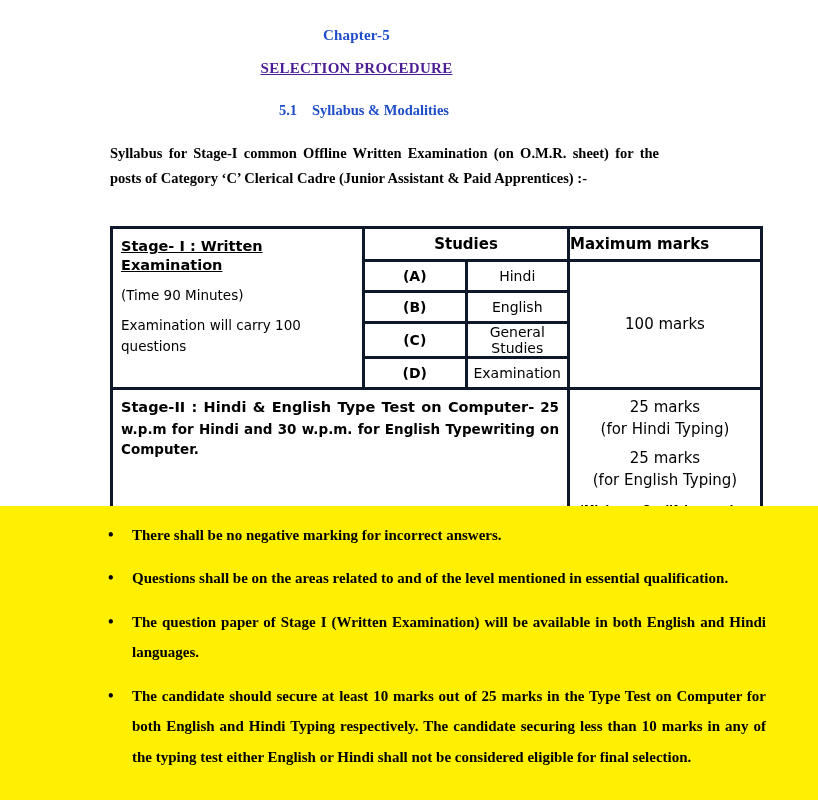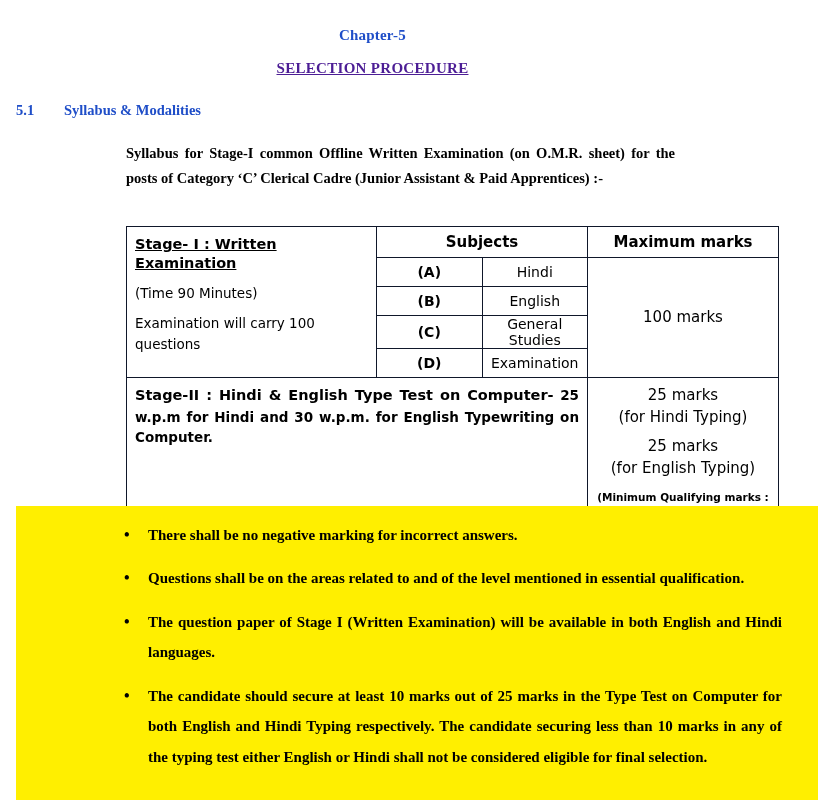--- a/index.html
+++ b/index.html
@@ -12,21 +12,20 @@
     background: #ffffff;
     font-family: "Liberation Serif", serif;
     color: #000000;
     overflow: hidden;
     position: relative;
   }
   .page {
     position: relative;
     width: 713px;
     height: 800px;
-    margin-left: 16px;
   }
   .chapter-heading {
     text-align: center;
     color: #1f4ec8;
     font-weight: bold;
     font-size: 15px;
     padding-top: 27px;
     letter-spacing: 0.2px;
   }
   .section-title {
@@ -36,20 +35,21 @@
     font-size: 15px;
     text-decoration: underline;
     margin-top: 16px;
     letter-spacing: 0.3px;
   }
   .numbered-heading {
     color: #1f4ec8;
     font-weight: bold;
     font-size: 14.5px;
     margin-top: 25px;
+    text-align: center;
   }
   .numbered-heading .num {
     display: inline-block;
     width: 48px;
   }
   .intro-para {
     font-size: 14.5px;
     font-weight: bold;
     line-height: 1.75;
     margin-top: 22px;
@@ -63,21 +63,21 @@
     margin-top: 34px;
     padding-left: 110px;
   }
   table.exam {
     border-collapse: collapse;
     width: 653px;
     font-family: "DejaVu Sans", sans-serif;
     table-layout: fixed;
   }
   table.exam td, table.exam th {
-    border: 1px solid #0f172a;
+    border: 3px solid #0f172a;
     padding: 0;
     vertical-align: middle;
   }
   .c-stage {
     width: 235px;
     padding: 8px 6px 8px 8px !important;
     font-size: 13.5px;
     line-height: 1.55;
     vertical-align: top !important;
   }
@@ -105,21 +105,21 @@
     font-size: 14px;
     height: 28px;
   }
   .th-subjects {
     text-align: center;
     font-weight: bold;
     font-size: 15px;
     height: 30px;
   }
   .th-marks {
-    text-align: center;
+    text-align: left;
     font-weight: bold;
     font-size: 15px;
     width: 190px;
     height: 30px;
   }
   .c-marks {
     text-align: center;
     font-size: 15px;
   }
   .stage2-cell {
@@ -211,21 +211,21 @@
 
   <div class="tbl-wrap">
     <table class="exam">
       <tbody>
           <tr>
         <td class="c-stage" rowspan="5">
           <span class="st-title">Stage- I : Written Examination</span>
           <span class="st-line">(Time 90 Minutes)</span>
           <span class="st-line">Examination will carry 100 questions</span>
         </td>
-        <th class="th-subjects" colspan="2">Subjects</th>
+        <th class="th-subjects" colspan="2">Studies</th>
         <th class="th-marks">Maximum marks</th>
       </tr>
       <tr>
         <td class="c-letter">(A)</td>
         <td class="c-subject">Hindi</td>
         <td class="c-marks" rowspan="4">100 marks</td>
       </tr>
       <tr>
         <td class="c-letter">(B)</td>
         <td class="c-subject">English</td>

